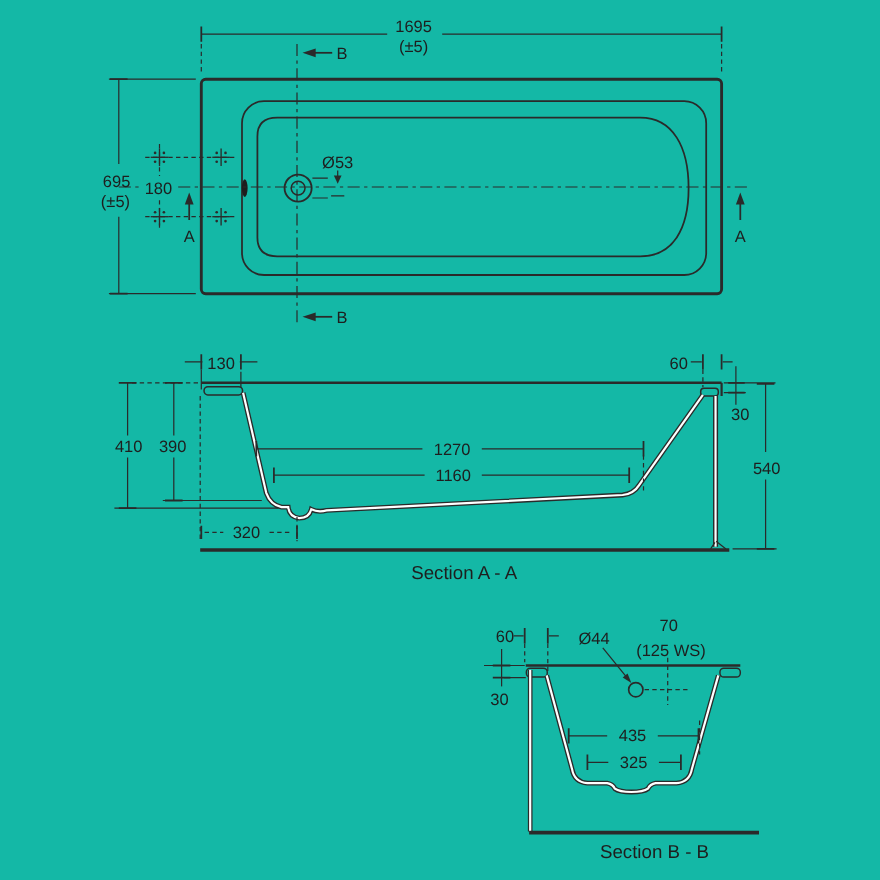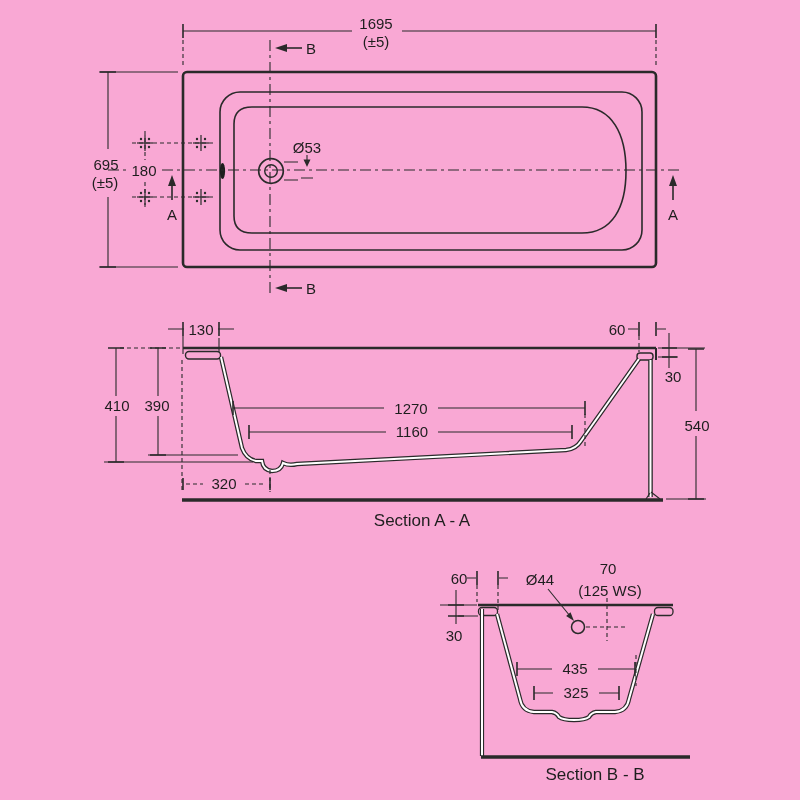--- a/index.html
+++ b/index.html
@@ -1,16 +1,16 @@
 <!DOCTYPE html>
 <html><head>
 <meta charset="utf-8">
 <style>
   html,body{margin:0;padding:0;background:#ffffff;}
-  .sheet{position:relative;width:800px;height:800px;background:#f9a8d4;overflow:hidden;}
+  .sheet{position:relative;width:800px;height:800px;background:#14b8a6;overflow:hidden;}
   svg{position:absolute;left:0;top:0;}
   text{font-family:"Liberation Sans","DejaVu Sans",sans-serif;fill:#1e1e1e;}
   .dim{font-size:15px;}
   .lbl{font-size:17px;}
   .ln{stroke:#2a2a2a;fill:none;}
   .thin{stroke-width:1.1;}
   .tick{stroke-width:1.6;}
   .dash{stroke-dasharray:4 3;stroke-width:1.1;}
   .cl{stroke-dasharray:11 4 3 4;stroke-width:1.1;}
   .shellD{stroke-width:4.4;}

